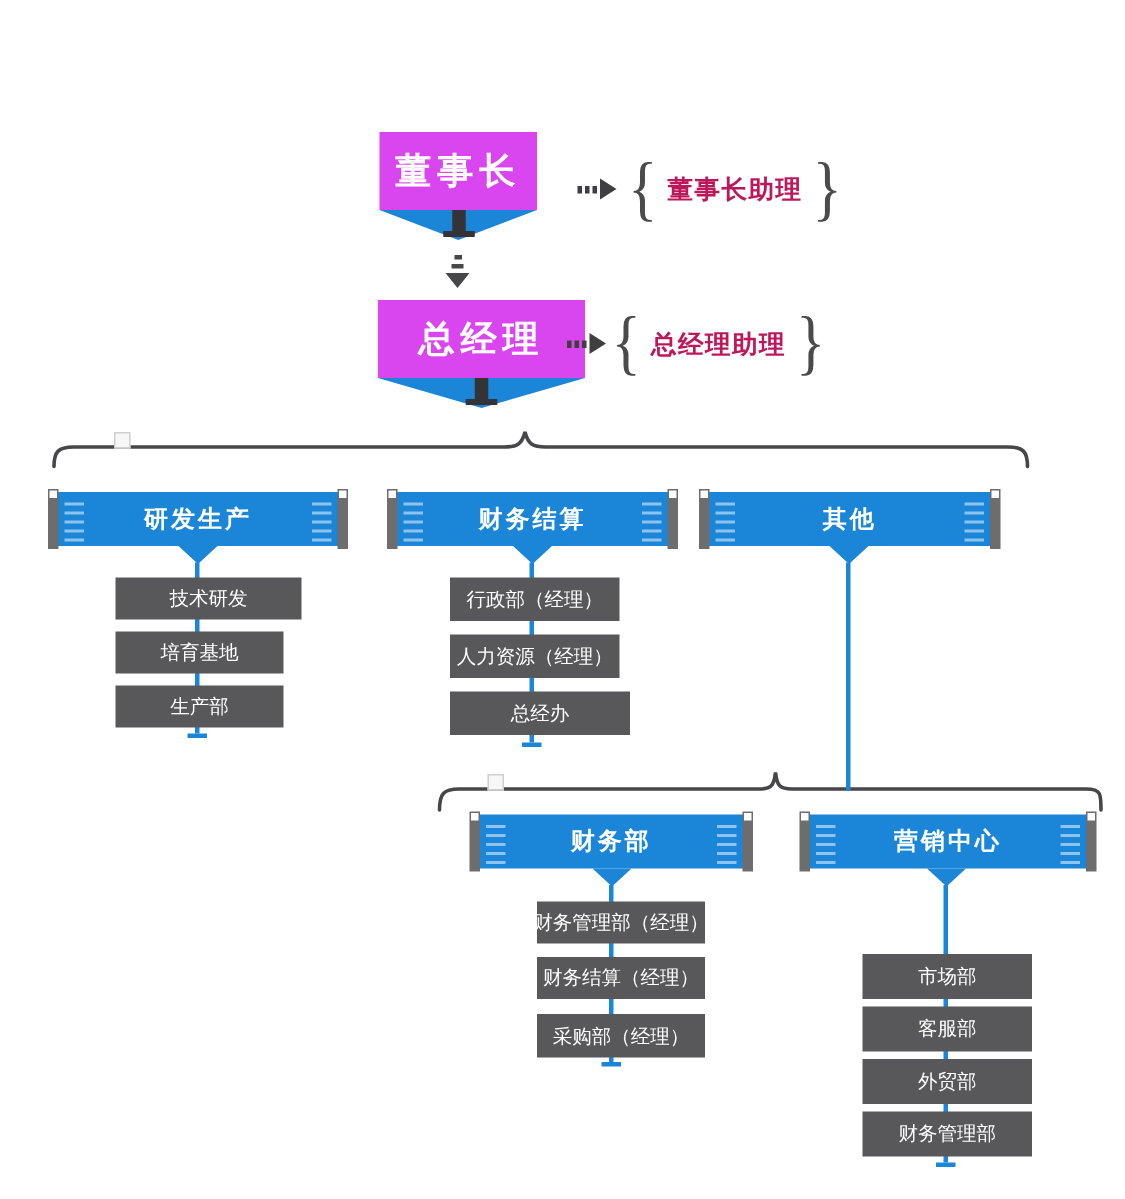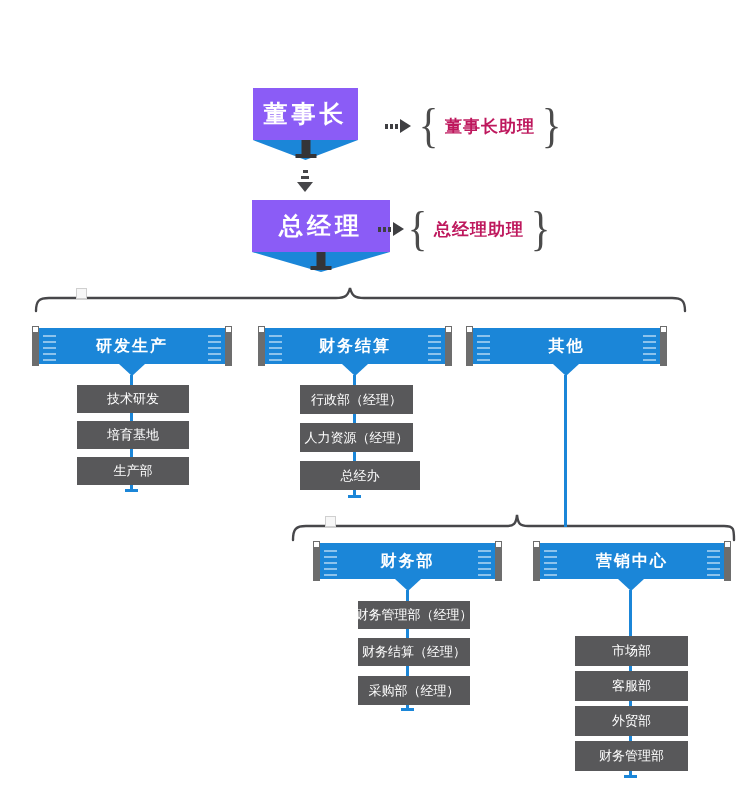--- a/index.html
+++ b/index.html
@@ -1,21 +1,21 @@
 <!DOCTYPE html>
 <html><head>
 <meta charset="utf-8">
 <style>
   html,body{margin:0;padding:0;background:#fff;}
   #canvas{position:relative;width:750px;height:799px;background:#ffffff;overflow:hidden;
           font-family:"DejaVu Sans","Liberation Sans",sans-serif;}
 
   
   .top-node{position:absolute;}
-  .tn-box{height:52px;background:#8b5cf6;color:#fff;display:flex;align-items:center;
+  .tn-box{height:52px;background:#d946ef;color:#fff;display:flex;align-items:center;
           justify-content:center;font-size:24px;font-weight:bold;letter-spacing:4px;}
   .tn-ribbon{height:20px;background:#1b86d8;clip-path:polygon(0 0,100% 0,50% 100%);}
   .tn-stem{position:absolute;top:52px;left:50%;width:9px;height:15px;transform:translateX(-50%);background:#343438;}
   .tn-stembar{position:absolute;top:66px;left:50%;width:21px;height:4px;transform:translateX(-50%);background:#343438;}
 
   
   .dash-right{position:absolute;display:flex;align-items:center;gap:2px;height:14px;}
   .dash-right i{width:3px;height:5px;background:#3f3f42;}
   .dash-right b{width:0;height:0;border-top:7px solid transparent;border-bottom:7px solid transparent;
                 border-left:11px solid #3f3f42;}
@@ -183,21 +183,21 @@
   <div class="conn-line" style="left:130px;top:375px;height:114px;"></div>
   <div class="conn-bar" style="left:125px;top:489px;"></div>
 
   <div class="conn-tri" style="left:342px;top:364px;"></div>
   <div class="conn-line" style="left:353px;top:375px;height:120px;"></div>
   <div class="conn-bar" style="left:348px;top:495px;"></div>
 
   <div class="conn-tri" style="left:553px;top:364px;"></div>
   <div class="conn-line" style="left:564px;top:375px;height:152px;"></div>
 
-  <div class="gbox" style="left:77px;top:385px;width:112px;">技术研发</div>
+  <div class="gbox" style="left:77px;top:385px;width:124px;">技术研发</div>
   <div class="gbox" style="left:77px;top:421px;width:112px;">培育基地</div>
   <div class="gbox" style="left:77px;top:457px;width:112px;">生产部</div>
 
   <div class="gbox h29" style="left:300px;top:385px;width:113px;">行政部（经理）</div>
   <div class="gbox h29" style="left:300px;top:423px;width:113px;">人力资源（经理）</div>
   <div class="gbox h29" style="left:300px;top:461px;width:120px;">总经办</div>
 
   <svg class="overbrace" style="left:288px;top:509px;" width="452" height="36" viewBox="0 0 452 36">
     <path d="M5,31 C5,20 8,17 18,17 L218,17 C226,17 228,15 229,6 C230,15 232,17 240,17 L436,17 C446,17 446,20 446,31" fill="none" stroke="#47474a" stroke-width="2.4" stroke-linecap="round"></path>
   </svg>

